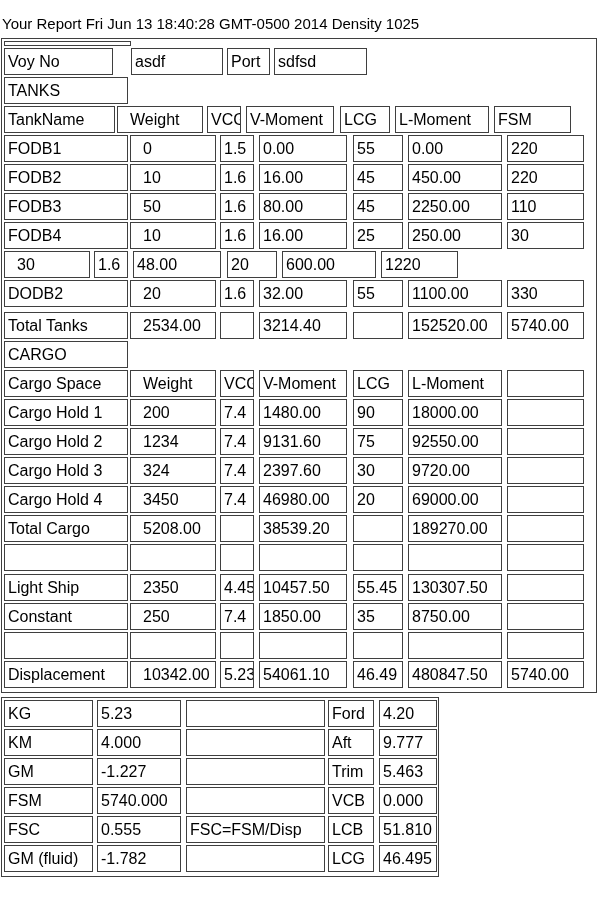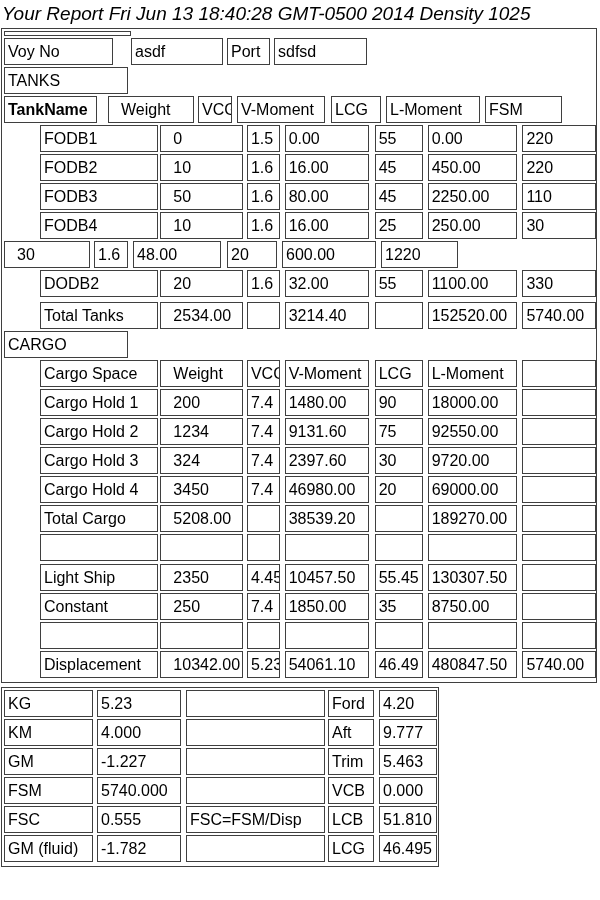--- a/index.html
+++ b/index.html
@@ -7,44 +7,44 @@
     --txt:#000000;
     --bg:#ffffff;
   }
   html,body{margin:0;padding:0;}
   body{
     width:600px;height:900px;overflow:hidden;
     background:var(--bg);color:var(--txt);
     font-family:"Liberation Sans",sans-serif;
   }
   .page-title{
-    font-size:19px;line-height:21px;
-    margin:3px 0 4px 2px;white-space:nowrap;font-style:italic;
+    font-size:15px;line-height:21px;
+    margin:13px 0 4px 2px;white-space:nowrap;
   }
   .panel{
     border:1px solid var(--bd);
     margin-left:1px;
     padding:2px 0 2px 2px;
     background:var(--bg);
   }
   #main-panel{width:592px;}
   #bottom-panel{width:434px;margin-top:4px;}
   .row{display:flex;margin-bottom:2px;}
   .cell{
     box-sizing:border-box;
     border:1px solid var(--bd);
     height:27px;line-height:25px;
     padding:0 2px 0 3px;
     font-size:16px;
     white-space:nowrap;overflow:hidden;
     background:var(--bg);
   }
   
-  .c-name{width:124px;margin-right:2px;margin-left:36px;}
-  .c-nameh{width:93px;margin-right:11px;font-weight:bold;}
+  .c-name{width:124px;margin-right:2px;}
+  .c-nameh{width:111px;margin-right:2px;}
   .c-w{width:86px;margin-right:4px;padding-left:12px;}
   .c-vcg{width:34px;margin-right:5px;}
   .c-vm{width:88px;margin-right:6px;}
   .c-lcg{width:50px;margin-right:5px;}
   .c-lm{width:94px;margin-right:5px;}
   .c-fsm{width:77px;}
   
   .c-voy1{width:109px;margin-right:18px;}
   .c-voy2{width:92px;margin-right:4px;}
   .c-voy3{width:43px;margin-right:4px;}

